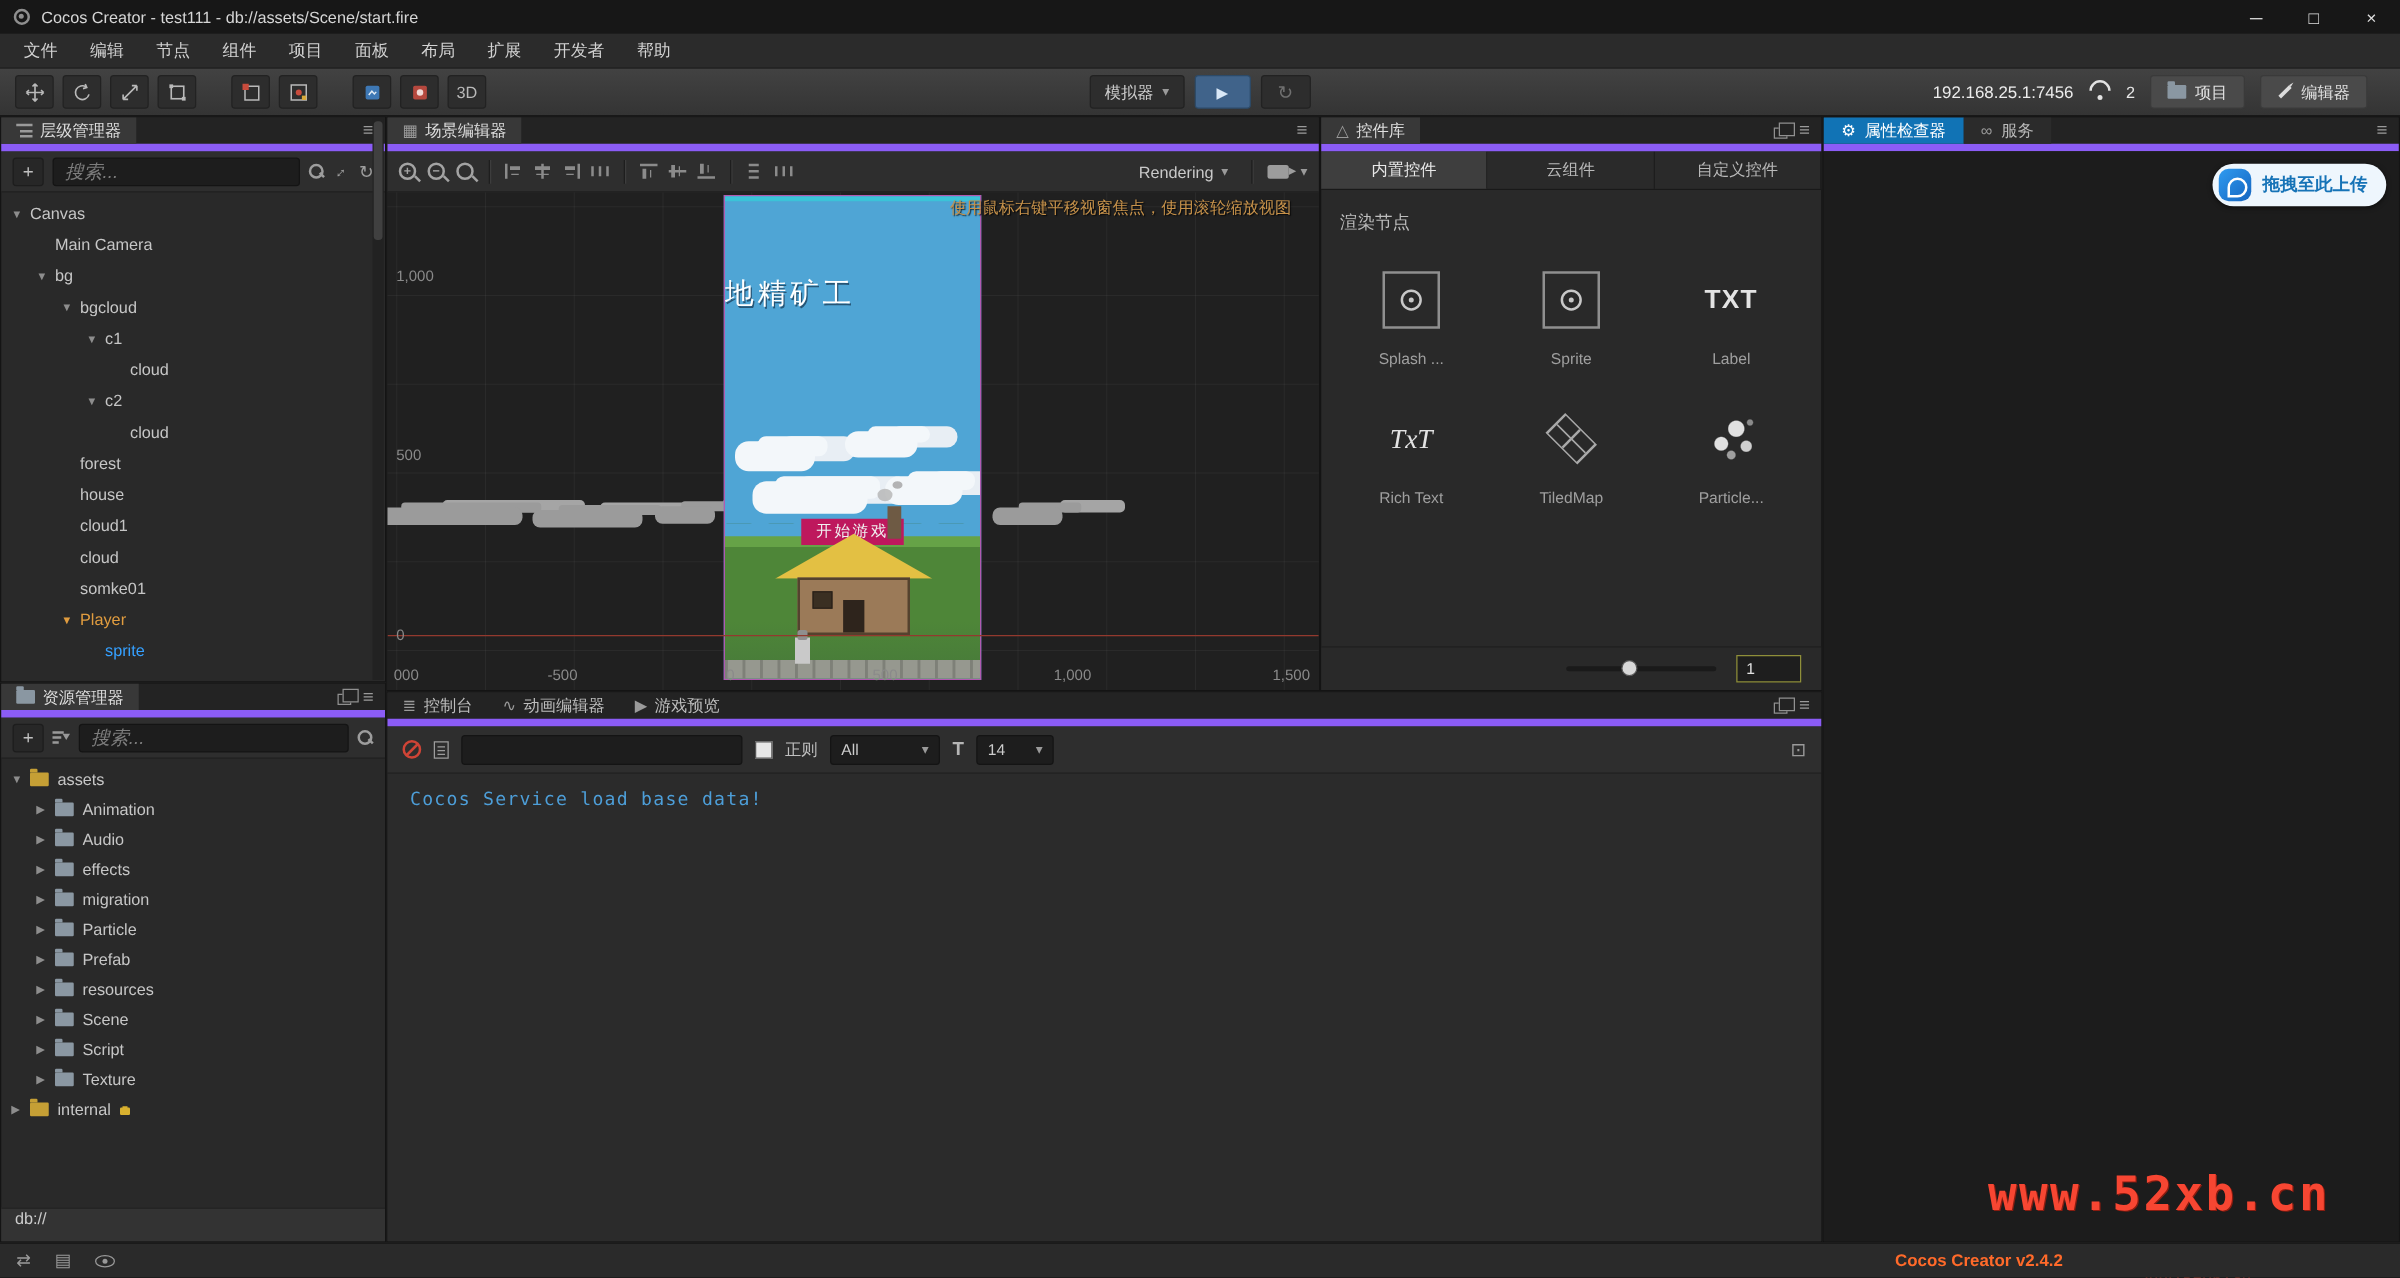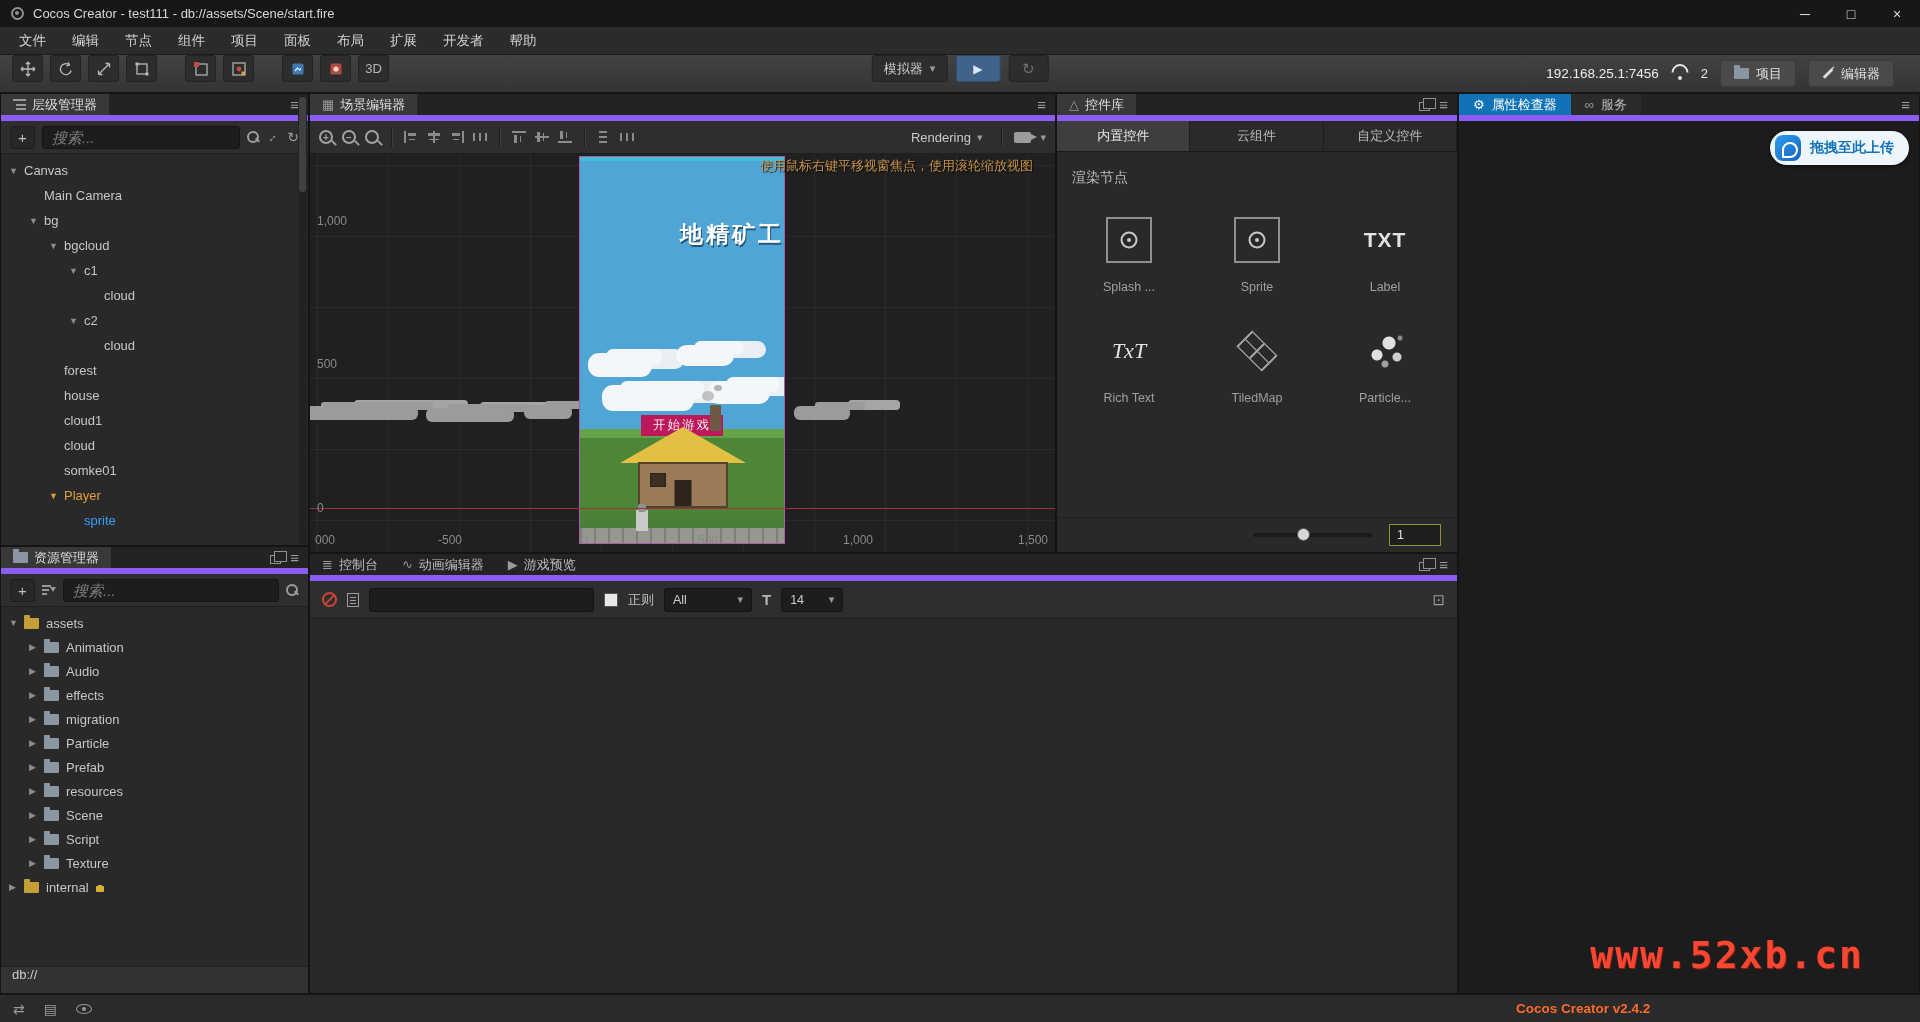--- a/index.html
+++ b/index.html
@@ -11,21 +11,21 @@
 .logo{width:13px;height:13px;border:2px solid #8f8f8f;border-radius:50%;margin:0 9px 0 11px;position:relative;flex:none}
 .logo::after{content:'';position:absolute;width:4px;height:4px;background:#8f8f8f;border-radius:50%;top:2px;left:2px}
 .win-btns{margin-left:auto;display:flex;height:100%}
 .win-btn{width:46px;display:flex;align-items:center;justify-content:center;color:#ddd;font-size:14px}
 
 
 .menubar{position:absolute;left:0;top:27px;width:100%;height:28px;background:#2b2b2b;border-bottom:1px solid #1c1c1c;display:flex;align-items:center;padding-left:6px}
 .menu-item{padding:0 13px;line-height:27px;font-size:13.5px;color:#d2d2d2}
 
 
-.toolbar{position:absolute;left:0;top:55px;width:100%;height:38px;background:linear-gradient(#424242,#343434);border-bottom:1px solid #181818;display:flex;padding:0 12px;gap:7px}
+.toolbar{position:absolute;left:0;top:55px;width:100%;height:38px;background:linear-gradient(#424242,#343434);border-bottom:1px solid #181818;display:flex;align-items:center;padding:0 12px;gap:7px}
 .tbtn{height:27px;min-width:31px;background:#2d2d2d;border:1px solid #222;border-radius:3px;display:flex;align-items:center;justify-content:center;color:#b9b9b9;padding:0 6px}
 .tb-gap{width:14px}
 .tb-center{position:absolute;left:50%;transform:translateX(-50%);display:flex;gap:8px;align-items:center}
 .sim-btn{height:27px;background:#2d2d2d;border:1px solid #222;border-radius:3px;color:#ccc;display:flex;align-items:center;gap:7px;padding:0 11px;font-size:13px}
 .play-btn{width:45px;height:27px;background:#40638a;border:1px solid #2c4a68;border-radius:3px;color:#d9e8f7;display:flex;align-items:center;justify-content:center;font-size:12px}
 .refresh-btn{width:40px;height:27px;background:#2d2d2d;border:1px solid #222;border-radius:3px;color:#6f6f6f;display:flex;align-items:center;justify-content:center;font-size:15px}
 .tb-right{margin-left:auto;display:flex;align-items:center;gap:12px;padding-right:14px}
 .ip-text{font-size:13.5px;color:#ececec}
 .wifi{width:18px;height:14px;position:relative;flex:none}
 .wifi::before{content:'';position:absolute;bottom:1px;left:50%;transform:translateX(-50%);width:4px;height:4px;background:#e2e2e2;border-radius:50%}
@@ -96,21 +96,21 @@
 .canvas{position:absolute;left:0;right:0;top:60px;bottom:0;background:#202020;overflow:hidden;background-image:linear-gradient(rgba(255,255,255,.045) 1px,transparent 1px),linear-gradient(90deg,rgba(255,255,255,.045) 1px,transparent 1px);background-size:71px 71px;background-position:7px 11px}
 .rlabel{position:absolute;color:#8a8a8a;font-size:12px;z-index:6}
 .ruler-y .rlabel{left:7px}
 .ruler-x .rlabel{bottom:5px}
 .axis-x{position:absolute;left:0;right:0;top:354px;height:1px;background:#93392e;z-index:3}
 .hint{position:absolute;top:3px;right:22px;color:#c7924a;font-size:13px;z-index:7;text-shadow:1px 1px 1px rgba(0,0,0,.8)}
 .gcloud{position:absolute;height:14px;background:#9b9b9b;border-radius:6px;z-index:2;box-shadow:18px -7px 0 -3px #9b9b9b,52px -8px 0 -2px #a5a5a5}
 
 .gview{position:absolute;left:269px;top:2px;width:206px;height:388px;background:#4fa5d5;border:1px solid #b05ab0;overflow:hidden;z-index:2}
 .gv-topbar{position:absolute;left:0;right:0;top:0;height:4px;background:#38c7d8;opacity:.9}
-.gv-title{position:absolute;left:0;right:0;top:62px;text-align:right;color:#fff;font-size:23px;font-weight:bold;letter-spacing:3px;text-shadow:1px 2px 0 rgba(30,70,100,.85)}
+.gv-title{position:absolute;left:0;right:0;top:62px;text-align:left;color:#fff;font-size:23px;font-weight:normal;letter-spacing:3px;text-shadow:1px 2px 0 rgba(30,70,100,.85)}
 .gv-btn{position:absolute;left:50%;transform:translateX(-50%);top:258px;background:#be185d;color:#f0f0f0;font-size:12.5px;letter-spacing:2px;padding:2px 12px;white-space:nowrap}
 .wcloud{position:absolute;background:#f3f7fa;border-radius:11px;box-shadow:14px -8px 0 -4px #f3f7fa,34px -6px 0 -2px #e8eef4}
 .gv-ground{position:absolute;left:0;right:0;top:272px;bottom:0;background:linear-gradient(#66a347 0 9px,#4e8638 9px 60%,#47793a)}
 .gv-trees{position:absolute;left:0;right:0;top:262px;height:32px;background:radial-gradient(circle at 11px 24px,#35662a 12px,transparent 13px) 0 0/34px 32px repeat-x}
 .gv-roof{position:absolute;left:40px;top:270px;width:126px;height:36px;background:#e3c043;clip-path:polygon(50% 0,100% 100%,0 100%);z-index:2}
 .gv-body{position:absolute;left:58px;top:305px;width:90px;height:46px;background:#9b7a58;border:2px solid #54422e;z-index:2}
 .gv-body::before{content:'';position:absolute;left:10px;top:9px;width:14px;height:12px;background:#3a2f22;border:1px solid #2a2118}
 .gv-body::after{content:'';position:absolute;left:50%;transform:translateX(-50%);bottom:0;width:17px;height:26px;background:#2e241c}
 .gv-chim{position:absolute;left:130px;top:248px;width:11px;height:26px;background:#6e5a44;z-index:1}
 .gv-smoke{position:absolute;left:122px;top:234px;width:12px;height:10px;background:#b9b9b9;border-radius:50%;box-shadow:10px -8px 0 -2px #a8a8a8;opacity:.85;z-index:3}
@@ -672,20 +672,23 @@
         <span>All</span>
         <span class="caret">▾</span>
       </div>
       <span class="cf-T">T</span>
       <div class="dd small">
         <span>14</span>
         <span class="caret">▾</span>
       </div>
       <span class="cf-export">⊡</span>
     </div>
+    <div class="clog">
+      <div class="clog-line">Cocos Service load base data!</div>
+    </div>
   </div>
 
   <div class="panel" id="inspector">
     <div class="tabstrip">
       <div class="insp-tab props">
         <span class="glyph" style="color:#fff">⚙</span>
         <span>属性检查器</span>
       </div>
       <div class="insp-tab service">
         <span class="glyph">∞</span>

